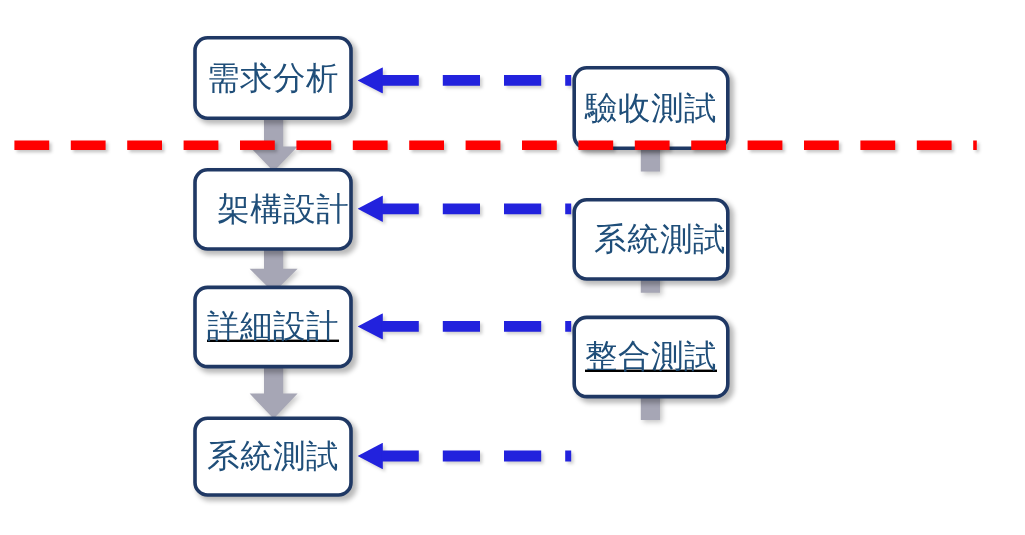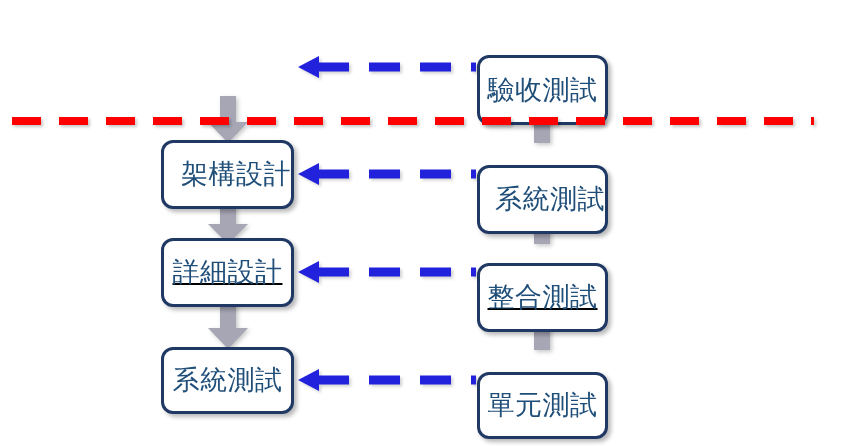--- a/index.html
+++ b/index.html
@@ -142,36 +142,36 @@
       <line x1="20" y1="11" x2="178" y2="11" stroke="#2222DD" stroke-width="9" stroke-dasharray="31 20"></line>
     </svg>
   </div>
 
   <div class="redline" style="left:10px; top:114px; width:806px; height:14px;">
     <svg width="806" height="14" viewBox="0 0 806 14">
       <line x1="2" y1="7" x2="804" y2="7" stroke="#FF0000" stroke-width="8" stroke-dasharray="29 18"></line>
     </svg>
   </div>
 
+  <div class="node left row1">
+    <span class="label">需求分析</span>
+  </div>
   <div class="node left row2">
     <span class="label">架構設計</span>
   </div>
   <div class="node left row3">
     <span class="label">詳細設計</span>
   </div>
   <div class="node left row4">
     <span class="label">系統測試</span>
   </div>
 
   <div class="node right row1">
     <span class="label">驗收測試</span>
   </div>
   <div class="node right row2">
     <span class="label">系統測試</span>
   </div>
   <div class="node right row3">
     <span class="label">整合測試</span>
   </div>
-  <div class="node right row4">
-    <span class="label">單元測試</span>
-  </div>
 
 </div>
 
 </body></html>

